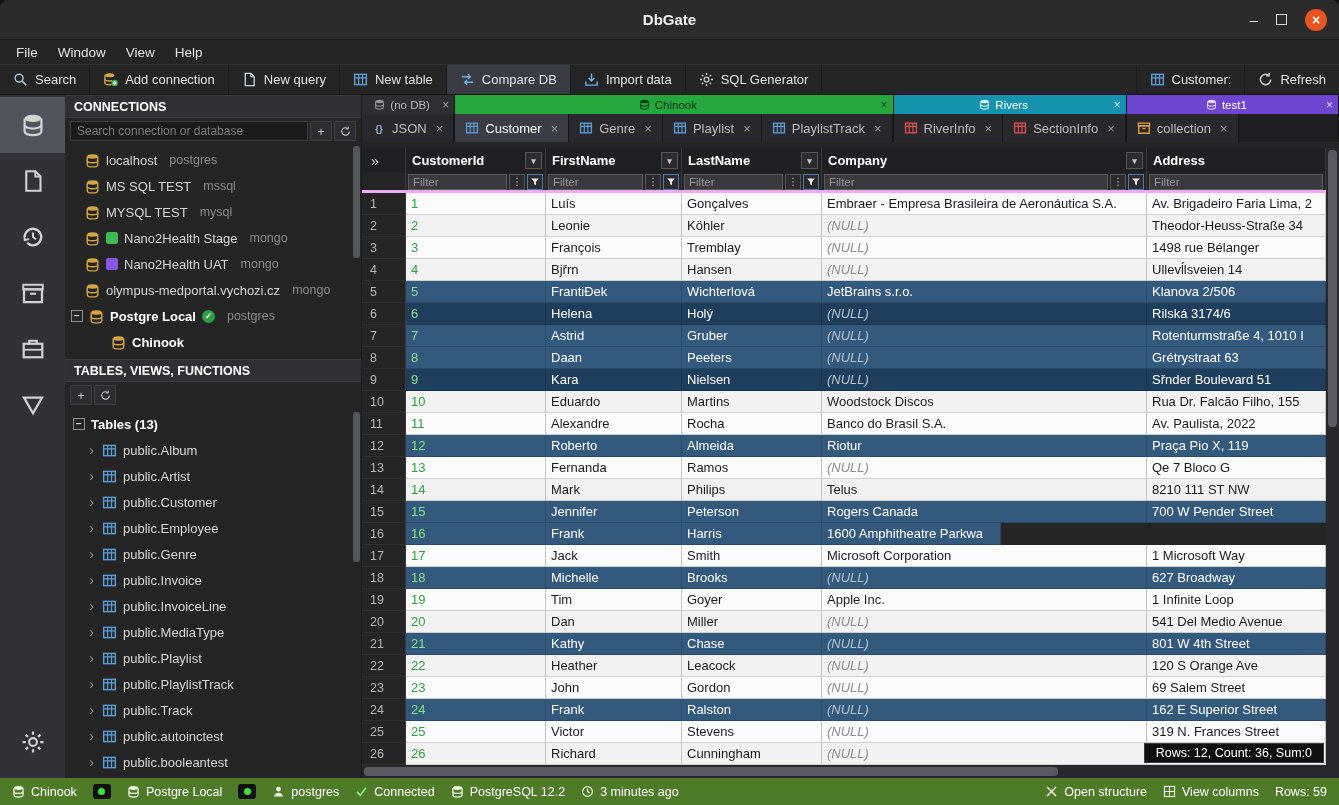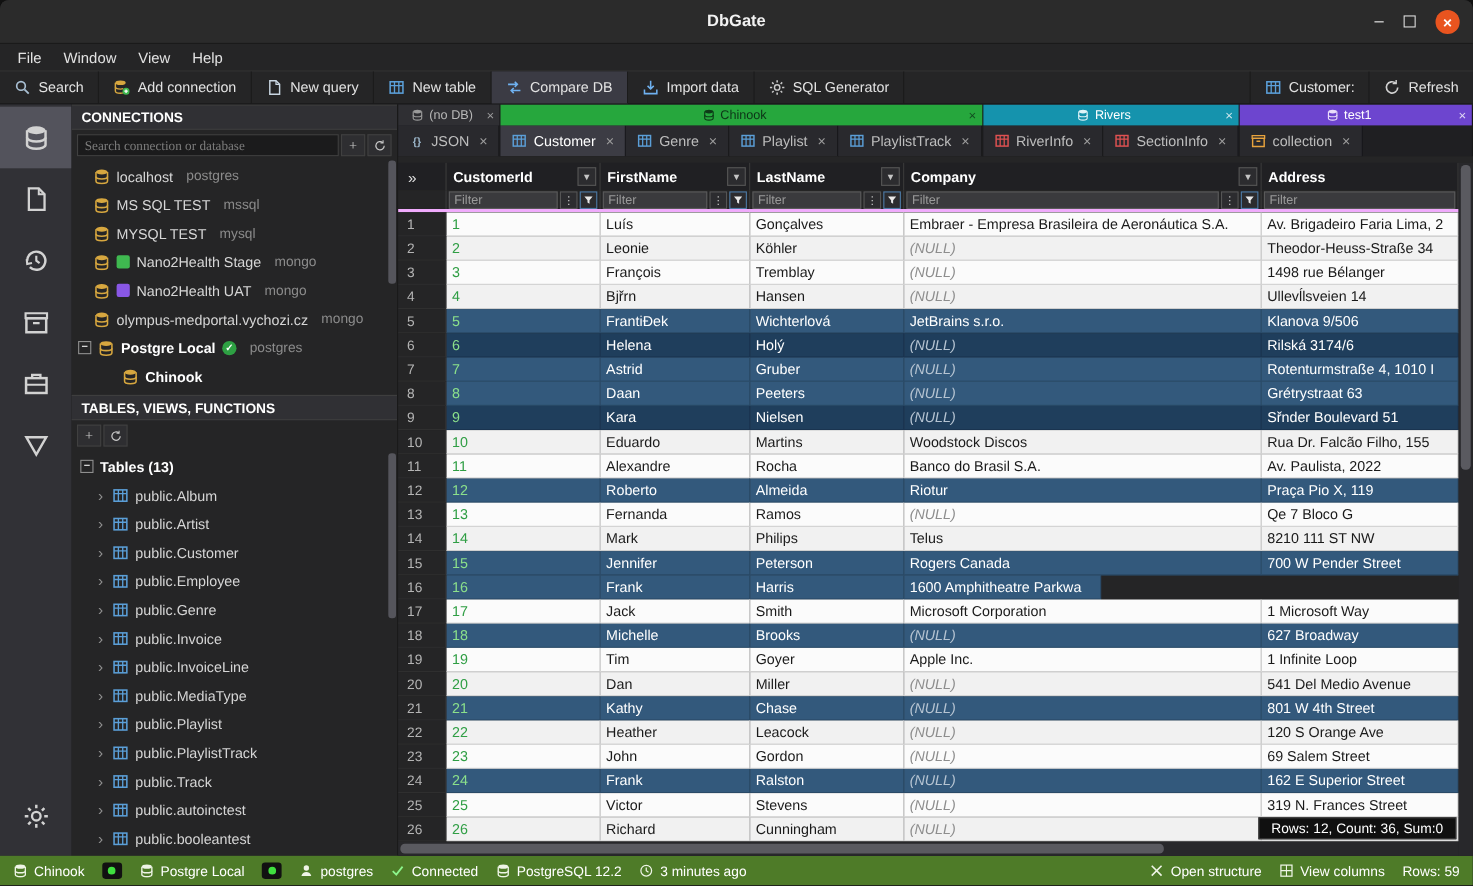--- a/index.html
+++ b/index.html
@@ -30,21 +30,21 @@
   
   .iconstrip{width:65px;background:#313136;display:flex;flex-direction:column;align-items:center;padding-top:2px;flex:none;}
   .strip-btn{width:65px;height:56px;display:flex;align-items:center;justify-content:center;color:#d2d2d2;}
   .strip-btn .icon{width:24px;height:24px;}
   .strip-btn.sel{background:#53535c;}
   .strip-btn.bottom{margin-top:auto;margin-bottom:8px;}
 
   
   .leftpanel{width:297px;background:#252526;border-right:1px solid #1a1a1a;display:flex;flex-direction:column;flex:none;color:#d4d4d4;overflow:hidden;}
   .panel-header{height:23px;background:#303034;border-bottom:1px solid #3e3e3e;border-top:1px solid #3e3e3e;display:flex;align-items:center;padding:0 9px;font-weight:bold;font-size:12.5px;color:#fff;flex:none;}
-  .searchrow{height:26px;display:flex;align-items:flex-end;padding:2px 5px;gap:2px;flex:none;font-family:Liberation Serif, serif;}
+  .searchrow{height:26px;display:flex;align-items:center;padding:2px 5px;gap:2px;flex:none;}
   .search-input{flex:1;min-width:0;height:20px;background:#1b1b1c;border:1px solid #404040;color:#cfcfcf;font-size:12px;padding:0 6px;font-family:inherit;}
   .search-input::placeholder{color:#7c7c7c;}
   .sr-btn{width:22px;height:20px;background:#2e2e31;border:1px solid #404040;color:#c8c8c8;display:flex;align-items:center;justify-content:center;font-size:13px;flex:none;}
   .sr-btn .icon{width:11px;height:11px;}
   .conn-list{position:relative;flex:none;padding:3px 0 4px;}
   .tables-list{position:relative;flex:1;overflow:hidden;padding-top:3px;}
   .tree-item{height:26px;display:flex;align-items:center;gap:6px;padding-left:20px;font-size:13px;white-space:nowrap;overflow:hidden;color:#d6d6d6;}
   .tree-item.bold{font-weight:bold;color:#fff;}
   .tree-item .type{color:#8b8b8b;font-size:12.5px;margin-left:6px;font-weight:normal;}
   .badge{width:12px;height:12px;border-radius:2px;flex:none;}
@@ -843,21 +843,21 @@
                 <div class="g-cell" style="width: 136px;">
                   <span>FrantiĐek</span>
                 </div>
                 <div class="g-cell" style="width: 140px;">
                   <span>Wichterlová</span>
                 </div>
                 <div class="g-cell" style="width: 325px;">
                   <span>JetBrains s.r.o.</span>
                 </div>
                 <div class="g-cell" style="width: 179px;">
-                  <span>Klanova 9/506</span>
+                  <span>Klanova 2/506</span>
                 </div>
               </div>
               <div class="grow hl2">
                 <div class="g-num">6</div>
                 <div class="g-cell" style="width: 140px;">
                   <span class="val-id">6</span>
                 </div>
                 <div class="g-cell" style="width: 136px;">
                   <span>Helena</span>
                 </div>

